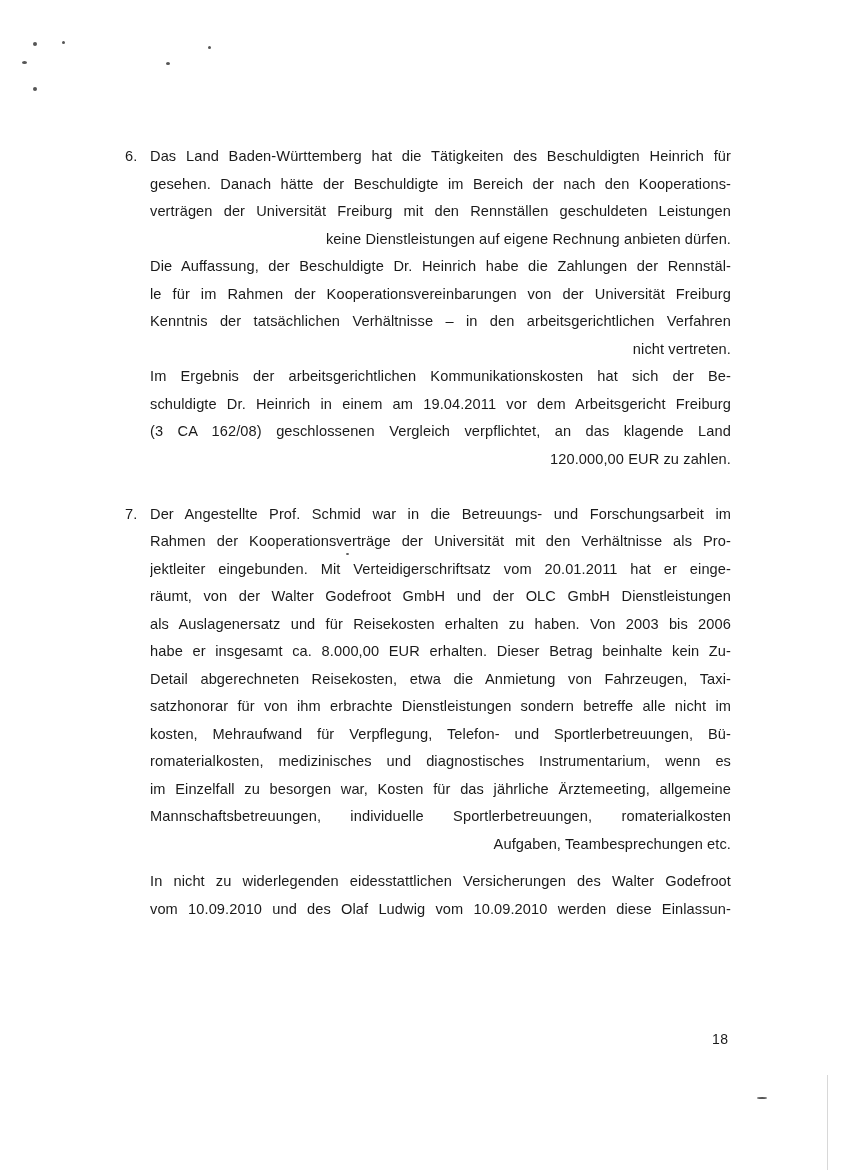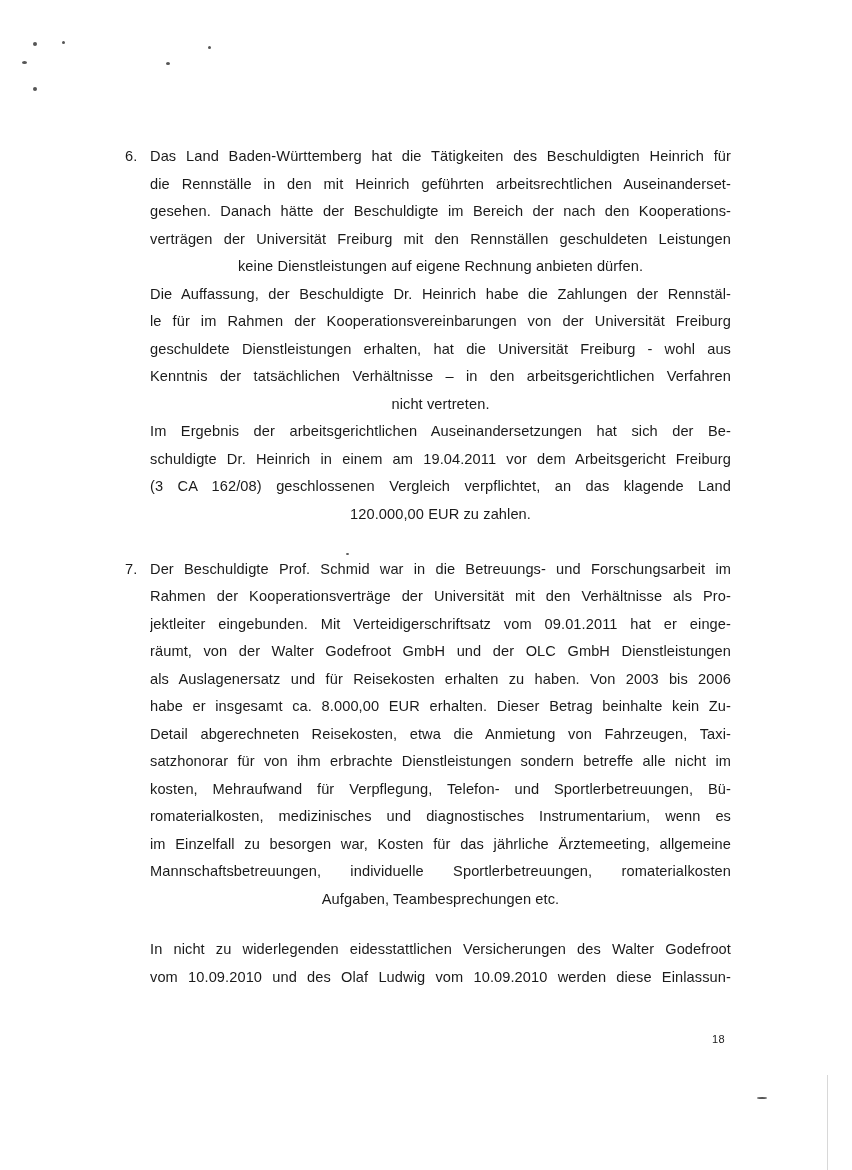--- a/index.html
+++ b/index.html
@@ -37,85 +37,83 @@
     letter-spacing: 0.1px;
   }
   .item-body {
     flex: 1 1 auto;
     min-width: 0;
   }
   .paragraph {
     margin: 0;
   }
   .paragraph.gap-before {
-    margin-top: 23px;
+    margin-top: 10px;
   }
   .line {
     font-size: 14.6px;
     line-height: 27.5px;
     height: 27.5px;
     letter-spacing: 0.1px;
-    text-align: center;
+    text-align: right;
     overflow: hidden;
   }
   .line.justified {
     text-align: justify;
     text-align-last: justify;
   }
   .page-number {
     position: absolute;
     left: 712px;
     top: 1030px;
-    font-size: 11px;
+    font-size: 14px;
     line-height: 18px;
     letter-spacing: 0.5px;
     color: #1a1a1a;
   }
   .artifact {
     position: absolute;
     pointer-events: none;
   }
 </style>
 </head>
 <body>
 
 <div class="page">
   <div class="content" id="content">
       <div class="item">
         <div class="item-number">6.</div>
         <div class="item-body">
           <div class="paragraph">
             <div class="line justified">Das Land Baden-Württemberg hat die Tätigkeiten des Beschuldigten Heinrich für</div>
-            <div class="line justified">die Rennställe in den mit Heinrich geführten arbeitsrechtlichen Auseinanderset-</div>
             <div class="line justified">gesehen. Danach hätte der Beschuldigte im Bereich der nach den Kooperations-</div>
             <div class="line justified">verträgen der Universität Freiburg mit den Rennställen geschuldeten Leistungen</div>
             <div class="line">keine Dienstleistungen auf eigene Rechnung anbieten dürfen.</div>
           </div>
           <div class="paragraph">
             <div class="line justified">Die Auffassung, der Beschuldigte Dr. Heinrich habe die Zahlungen der Rennstäl-</div>
             <div class="line justified">le für im Rahmen der Kooperationsvereinbarungen von der Universität Freiburg</div>
-            <div class="line justified">geschuldete Dienstleistungen erhalten, hat die Universität Freiburg - wohl aus</div>
             <div class="line justified">Kenntnis der tatsächlichen Verhältnisse – in den arbeitsgerichtlichen Verfahren</div>
             <div class="line">nicht vertreten.</div>
           </div>
           <div class="paragraph">
-            <div class="line justified">Im Ergebnis der arbeitsgerichtlichen Auseinandersetzungen hat sich der Be-</div>
+            <div class="line justified">Im Ergebnis der arbeitsgerichtlichen Kommunikationskosten hat sich der Be-</div>
             <div class="line justified">schuldigte Dr. Heinrich in einem am 19.04.2011 vor dem Arbeitsgericht Freiburg</div>
             <div class="line justified">(3 CA 162/08) geschlossenen Vergleich verpflichtet, an das klagende Land</div>
             <div class="line">120.000,00 EUR zu zahlen.</div>
           </div>
         </div>
       </div>
       <div class="item gap-before">
         <div class="item-number">7.</div>
         <div class="item-body">
           <div class="paragraph">
-            <div class="line justified">Der Beschuldigte Prof. Schmid war in die Betreuungs- und Forschungsarbeit im</div>
+            <div class="line justified">Der Angestellte Prof. Schmid war in die Betreuungs- und Forschungsarbeit im</div>
             <div class="line justified">Rahmen der Kooperationsverträge der Universität mit den Verhältnisse als Pro-</div>
-            <div class="line justified">jektleiter eingebunden. Mit Verteidigerschriftsatz vom 09.01.2011 hat er einge-</div>
+            <div class="line justified">jektleiter eingebunden. Mit Verteidigerschriftsatz vom 20.01.2011 hat er einge-</div>
             <div class="line justified">räumt, von der Walter Godefroot GmbH und der OLC GmbH Dienstleistungen</div>
             <div class="line justified">als Auslagenersatz und für Reisekosten erhalten zu haben. Von 2003 bis 2006</div>
             <div class="line justified">habe er insgesamt ca. 8.000,00 EUR erhalten. Dieser Betrag beinhalte kein Zu-</div>
             <div class="line justified">Detail abgerechneten Reisekosten, etwa die Anmietung von Fahrzeugen, Taxi-</div>
             <div class="line justified">satzhonorar für von ihm erbrachte Dienstleistungen sondern betreffe alle nicht im</div>
             <div class="line justified">kosten, Mehraufwand für Verpflegung, Telefon- und Sportlerbetreuungen, Bü-</div>
             <div class="line justified">romaterialkosten, medizinisches und diagnostisches Instrumentarium, wenn es</div>
             <div class="line justified">im Einzelfall zu besorgen war, Kosten für das jährliche Ärztemeeting, allgemeine</div>
             <div class="line justified">Mannschaftsbetreuungen,  individuelle  Sportlerbetreuungen,  romaterialkosten</div>
             <div class="line">Aufgaben, Teambesprechungen etc.</div>

